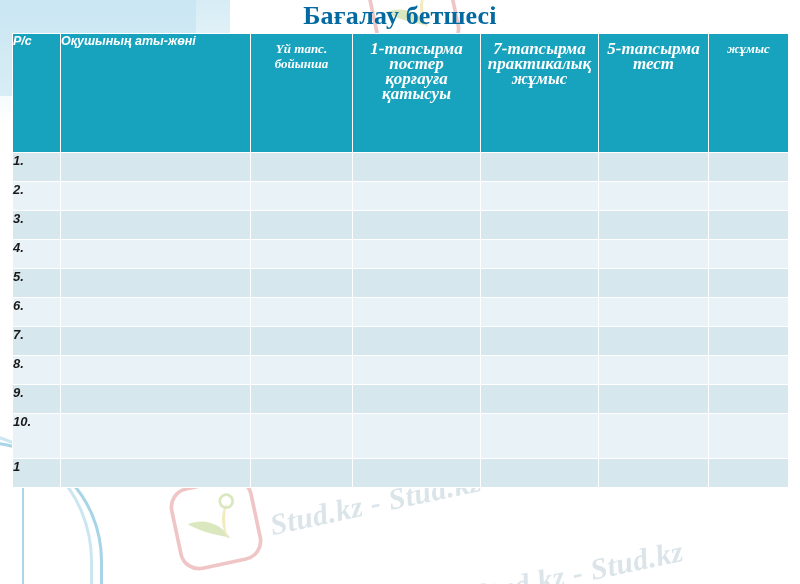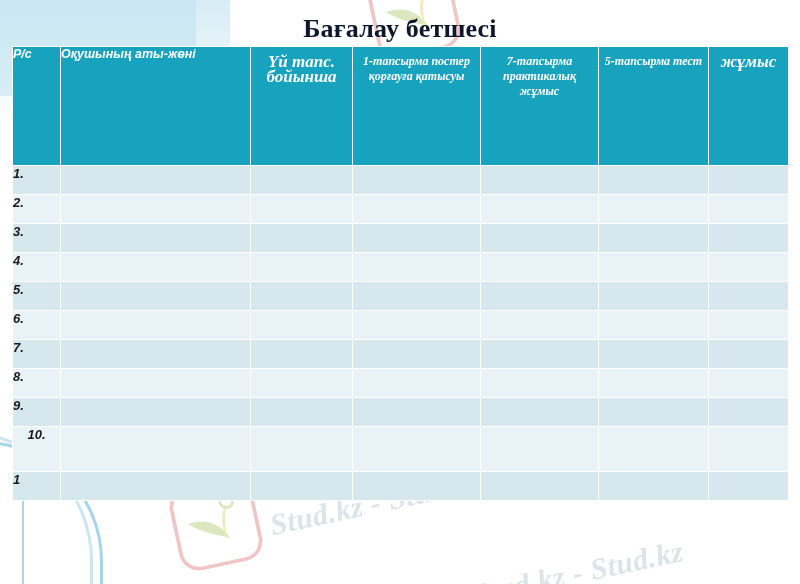--- a/index.html
+++ b/index.html
@@ -93,23 +93,23 @@
     transform: rotate(-12deg);
   }
 
   
   .title {
     position: relative;
     text-align: center;
     font-family: "Liberation Serif", serif;
     font-weight: bold;
     font-size: 26px;
-    color: #0f172a;
+    color: #0369a1;
     line-height: 30px;
-    padding-top: 14px;
+    padding-top: 1px;
     letter-spacing: .2px;
   }
 
   
   .table-wrap {
     position: relative;
     padding: 0 12px;
     margin-top: 2px;
   }
   table.grade {
@@ -131,42 +131,42 @@
     font-weight: bold;
     text-align: left;
     padding: 7px 6px 6px 7px;
     line-height: 15px;
     height: 104px;
     vertical-align: top;
   }
   thead th.center {
     text-align: center;
     font-family: "Liberation Serif", serif;
-    font-size: 12px;
+    font-size: 17px;
     padding: 7px 3px;
   }
   thead th.center.big {
-    font-size: 17px;
+    font-size: 13px;
   }
   tbody td {
     background: #d7e7ee;
     height: 28px;
   }
   tbody tr:nth-child(even) td {
     background: #e9f2f6;
   }
   td.num {
     font-size: 13px;
     font-weight: bold;
     color: #1a1a1a;
     padding: 5px 0 0 8px;
     line-height: 15px;
     font-family: "Liberation Sans", sans-serif;
   }
-  tbody tr.tall td { height: 44px; text-align: center; }
+  tbody tr.tall td { height: 44px; }
 </style>
 </head>
 <body>
 
 <div class="bg-layer">
   <div class="deco-band-top"></div>
   <div class="deco-band-top2"></div>
   <div class="deco-arc-left"></div>
   <div class="deco-arc-left2"></div>
   <div class="deco-corner-box"></div>

